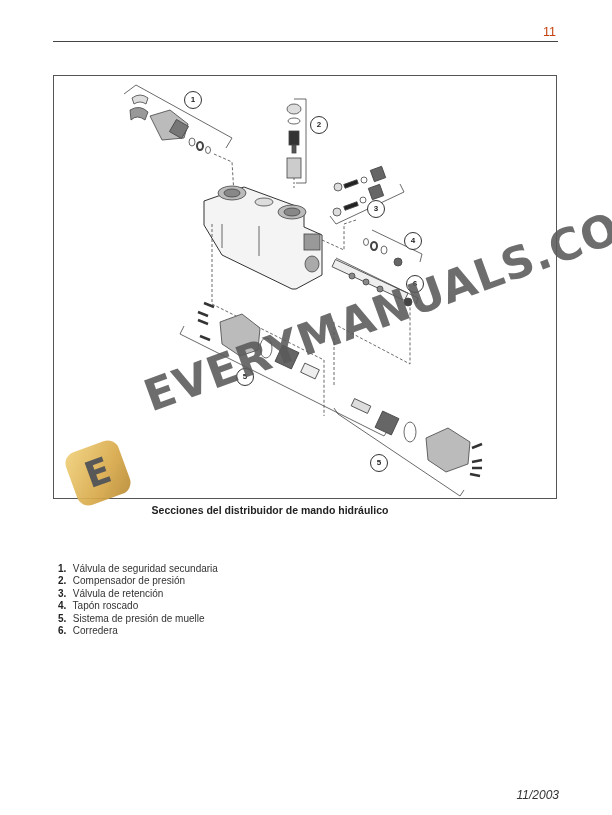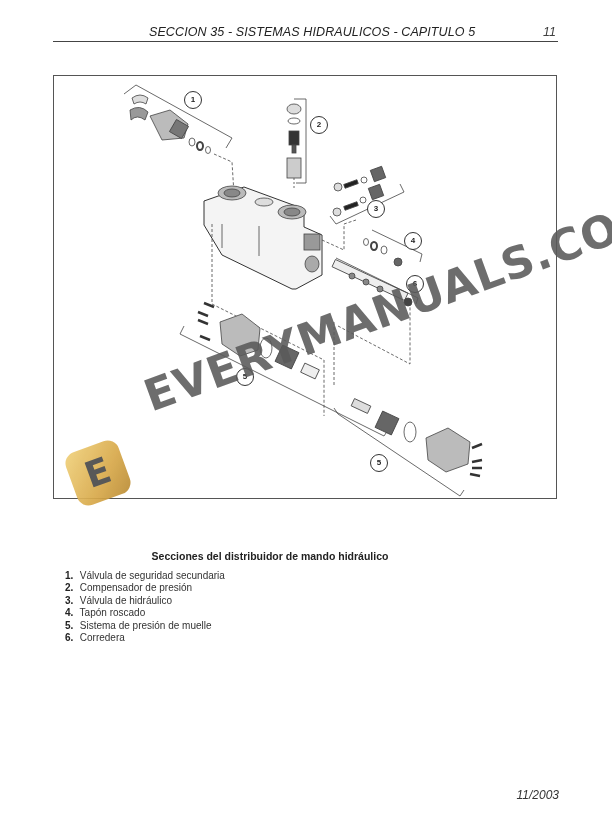--- a/index.html
+++ b/index.html
@@ -3,53 +3,52 @@
   <meta charset="utf-8">
   <style>
     html, body { margin: 0; padding: 0; background: #ffffff; }
     body { width: 612px; height: 815px; position: relative; overflow: hidden;
            font-family: "Liberation Sans", sans-serif; color: #222; }
     .header { position: absolute; left: 53px; top: 22px; width: 505px; height: 19px;
               border-bottom: 1px solid #444; }
     .header-title { position: absolute; left: 96px; top: 3px; font-size: 12.5px;
                     font-style: italic; color: #222; letter-spacing: 0.1px; }
     .header-page { position: absolute; right: 2px; top: 3px; font-size: 12.5px;
-                   font-style: italic; color: #404040; }
+                   color: #c2410c; }
     .figure { position: absolute; left: 53px; top: 75px; width: 504px; height: 424px;
               border: 1px solid #555; box-sizing: border-box; background: #fff; overflow: visible; }
     .figure svg { position: absolute; left: 0; top: 0; }
     .callout { position: absolute; width: 16px; height: 16px; border: 1.2px solid #333;
                border-radius: 50%; background: #fff; font-size: 8px; font-weight: bold;
                text-align: center; line-height: 16px; color: #222; box-sizing: content-box;
                margin-left: -9px; margin-top: -9px; }
     .watermark { position: absolute; left: 146px; top: 372px; font-size: 44px;
                  font-weight: bold; color: #5a5a5a; opacity: 0.88; letter-spacing: 1px;
                  transform: rotate(-20deg); transform-origin: 0 50%; white-space: nowrap;
                  font-family: "DejaVu Sans", sans-serif; }
     .wm-logo { position: absolute; left: 70px; top: 445px; width: 56px; height: 56px;
                border-radius: 12px; transform: rotate(-20deg);
                background: linear-gradient(135deg, #f1d27c 0%, #d8a94a 60%, #b98a33 100%);
                opacity: 0.92; }
     .wm-logo-letter { position: absolute; left: 0; top: 0; width: 56px; height: 56px;
                       text-align: center; line-height: 56px; font-size: 36px; font-weight: bold;
                       color: #4a4a4a; font-family: "DejaVu Sans", sans-serif; }
-    .caption { position: absolute; left: 0; width: 540px; top: 550px; text-align: center;
+    .caption { position: absolute; left: 0; width: 540px; top: 504px; text-align: center;
                font-size: 10.5px; font-weight: bold; color: #222; }
     .legend { position: absolute; left: 58px; top: 563px; font-size: 10px; line-height: 12.4px;
-              color: #333; margin: 7px; padding: 0; list-style: none; }
+              color: #333; margin: 0; padding: 0; list-style: none; }
     .legend li { white-space: nowrap; }
     .legend .num { font-weight: bold; color: #222; display: inline-block; width: 12px; }
     .footer-date { position: absolute; right: 53px; top: 788px; font-size: 12px;
                    font-style: italic; color: #333; }
   </style>
 </head>
 <body>
 
 <div class="header">
-  <span class="header-title">SECCION 35 - SISTEMAS HIDRAULICOS - CAPITULO 5</span>
   <span class="header-page">11</span>
 </div>
 
 <div class="figure">
   <svg width="504" height="424" viewBox="0 0 504 424">
     <g fill="none" stroke="#444" stroke-width="0.8">
 
       <polyline points="82,9 70,18"></polyline>
       <polyline points="82,9 178,62 172,72"></polyline>
 
@@ -160,19 +159,19 @@
 <div class="wm-logo">
   <span class="wm-logo-letter">E</span>
 </div>
 <div class="watermark">EVERYMANUALS.COM</div>
 
 <div class="caption">Secciones del distribuidor de mando hidráulico</div>
 
 <ul class="legend">
   <li><span class="num">1.</span> <span>Válvula de seguridad secundaria</span></li>
   <li><span class="num">2.</span> <span>Compensador de presión</span></li>
-  <li><span class="num">3.</span> <span>Válvula de hidráulico</span></li>
+  <li><span class="num">3.</span> <span>Válvula de retención</span></li>
   <li><span class="num">4.</span> <span>Tapón roscado</span></li>
   <li><span class="num">5.</span> <span>Sistema de presión de muelle</span></li>
   <li><span class="num">6.</span> <span>Corredera</span></li>
 </ul>
 
 <div class="footer-date">11/2003</div>
 
 </body></html>

